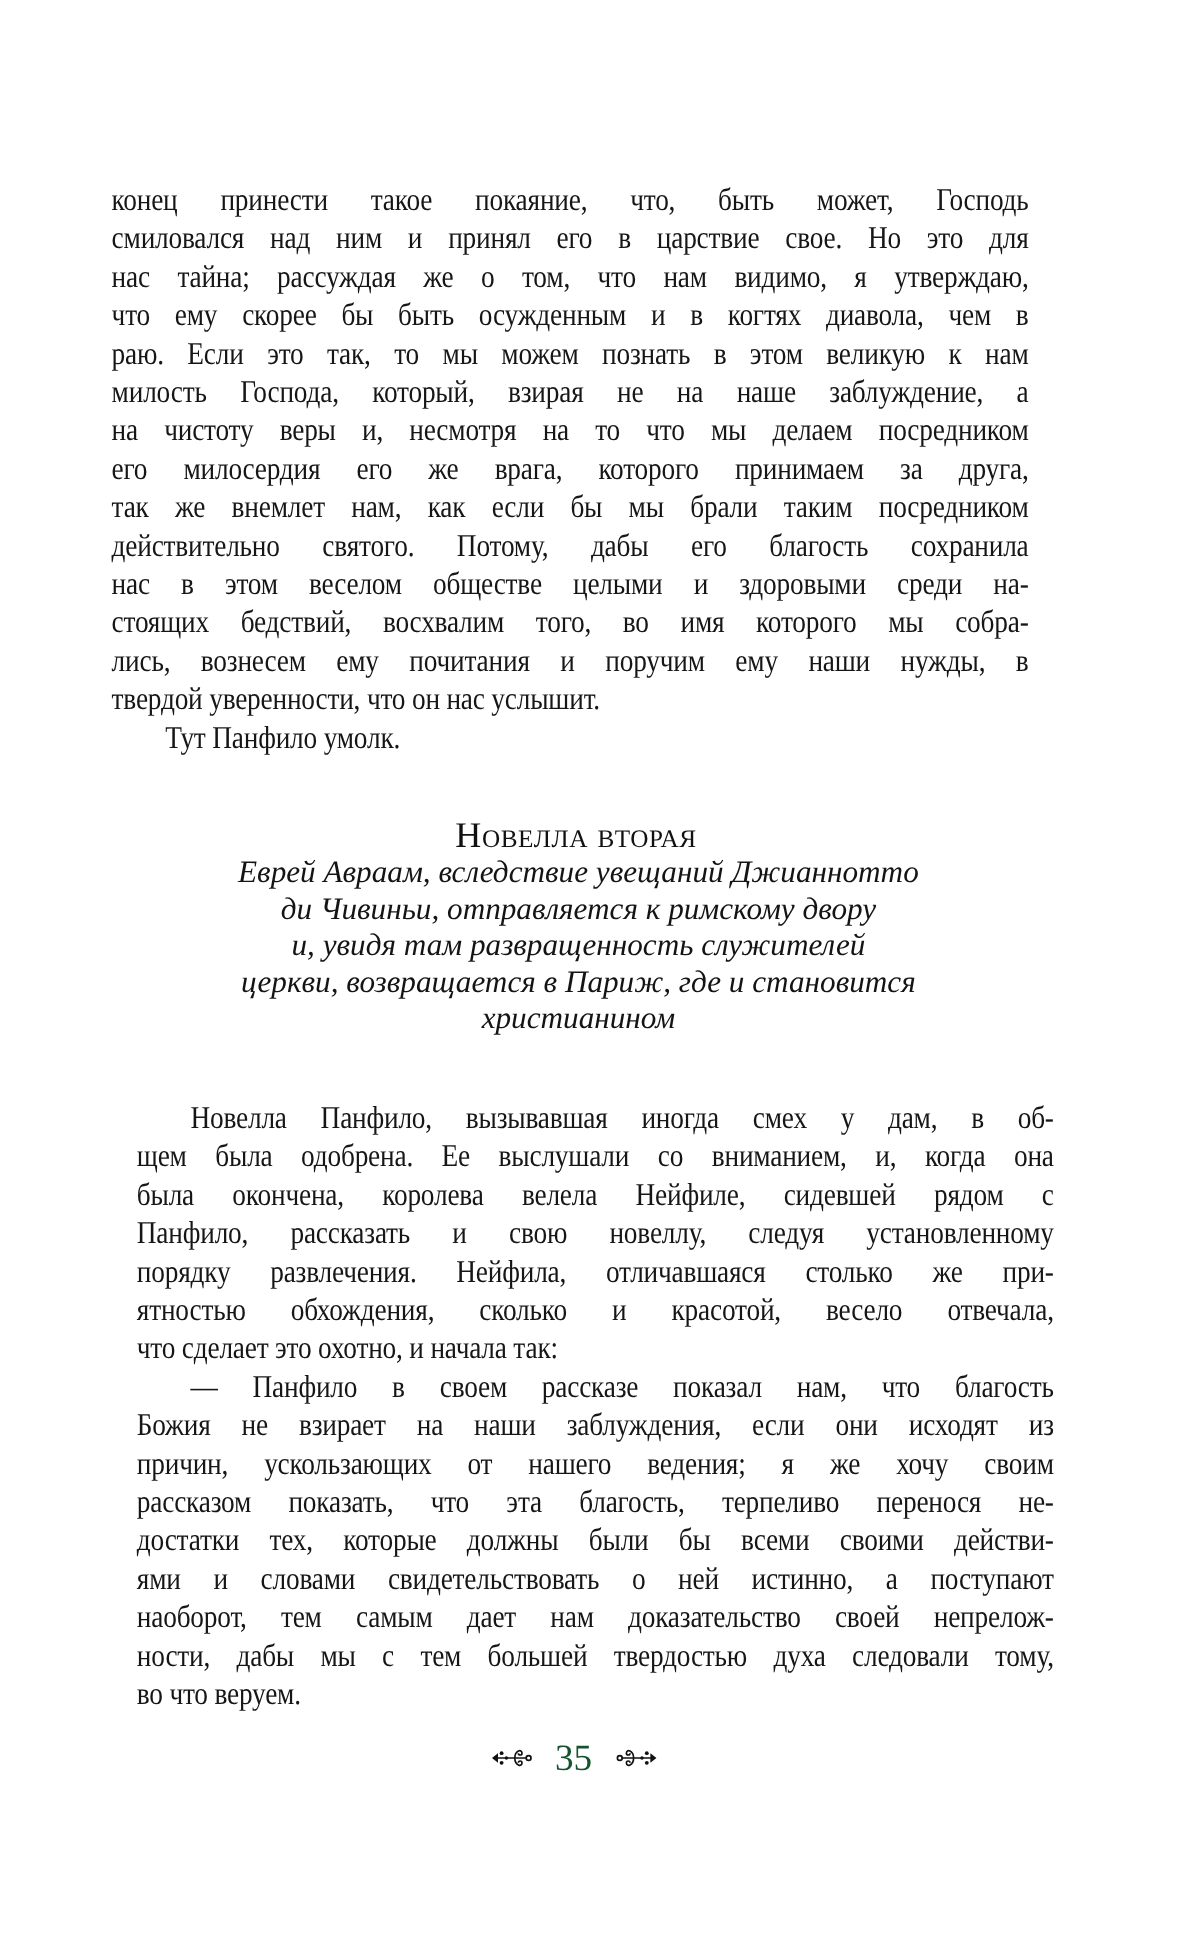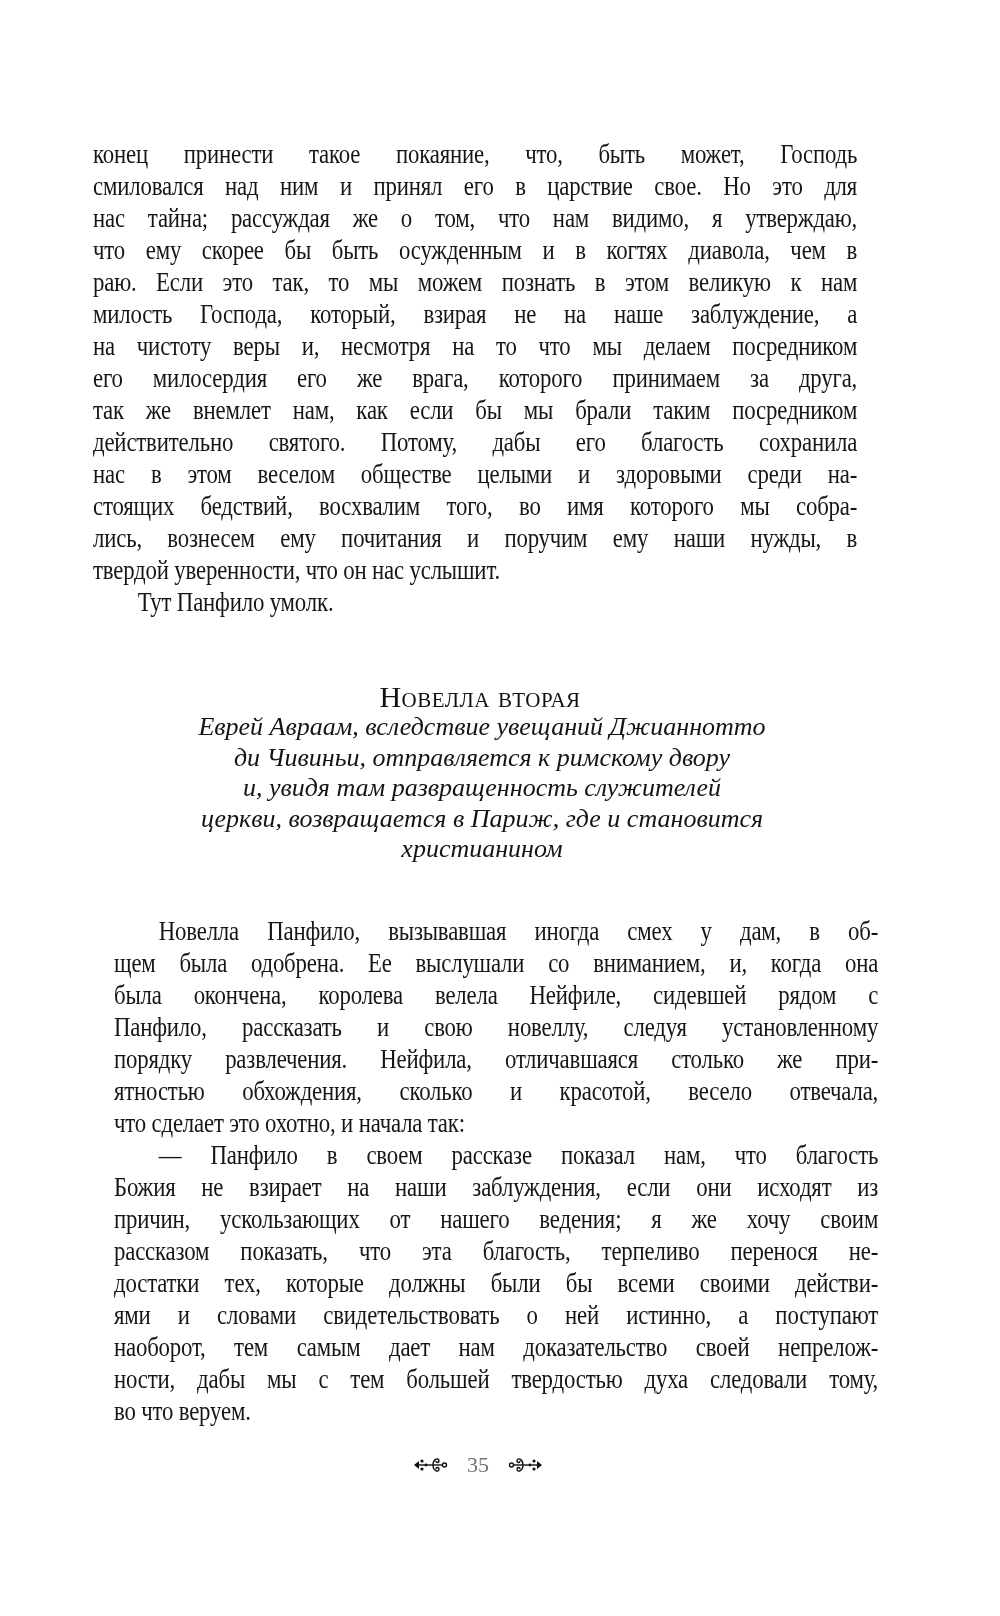--- a/index.html
+++ b/index.html
@@ -39,21 +39,21 @@
       transform-origin: left center;
       width: 116.3%;
     }
     .line.last {
       text-align-last: left;
     }
     .line.indent {
       padding-left: 52px;
       box-sizing: border-box;
     }
-    #block-1 { top: 138px; font-family: Liberation Serif, serif; }
+    #block-1 { top: 150px; font-family: Liberation Serif, serif; }
     #block-2 { top: 915px; margin-left: 21px; }
 
     .heading {
       position: absolute;
       left: 0;
       width: 1000px;
       top: 680px;
       text-align: center;
       font-size: 30px;
       line-height: 34px;
@@ -83,23 +83,23 @@
       top: 1448px;
       left: 0;
       width: 1000px;
       display: flex;
       justify-content: center;
       align-items: center;
       gap: 18px;
       transform: translateX(-22px);
     }
     .page-number {
-      font-size: 22px;
+      font-size: 31px;
       line-height: 34px;
-      color: #737373;
+      color: #14532d;
     }
     .ornament {
       width: 36px;
       height: 28px;
       display: inline-block;
     }
     .ornament svg { width: 36px; height: 28px; display: block; }
   </style>
 </head>
 <body>

